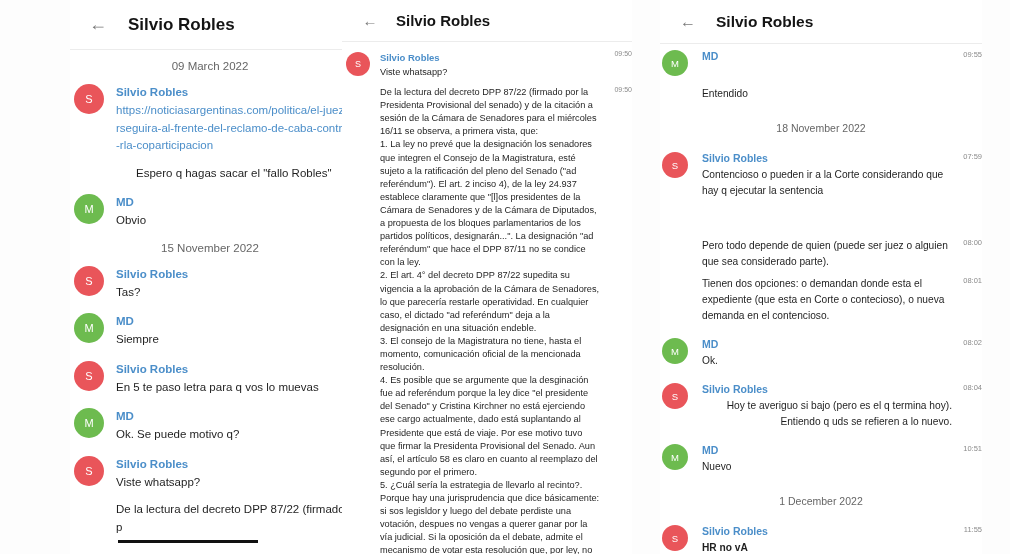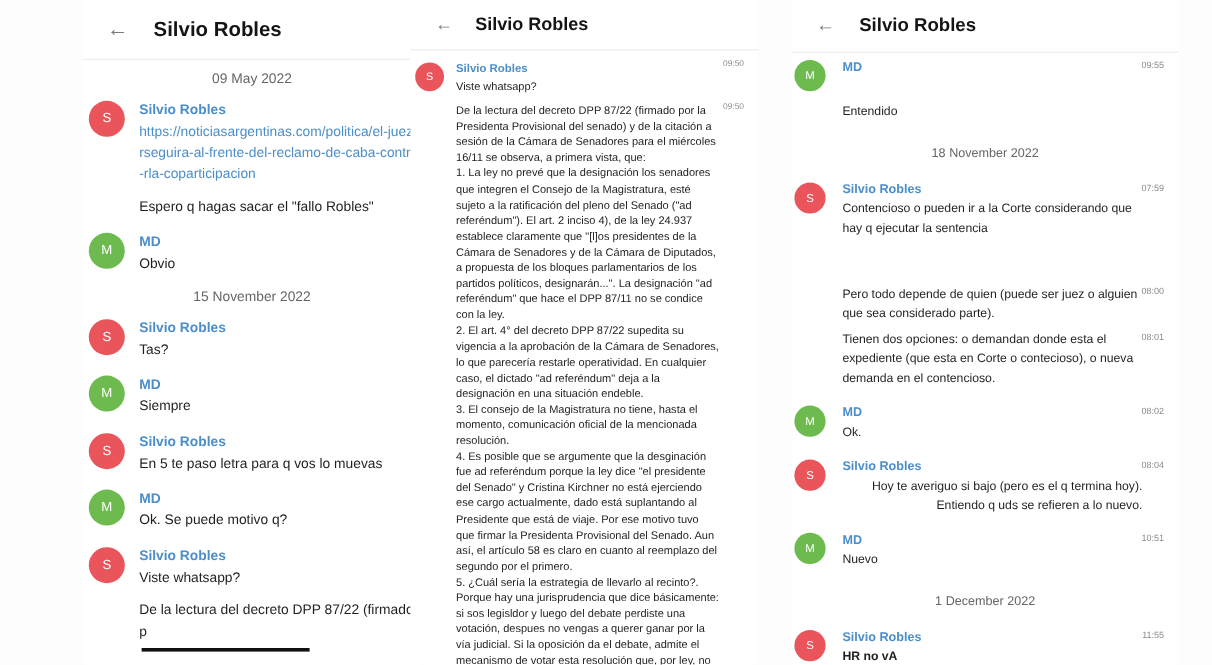--- a/index.html
+++ b/index.html
@@ -27,21 +27,21 @@
 
   .date { text-align: center; color: #666; }
   .msg { display: flex; position: relative; }
   .avatar { border-radius: 50%; color: #fff; display: flex; align-items: center; justify-content: center; flex-shrink: 0; }
   .avatar.s { background: #e9555a; }
   .avatar.m { background: #6dbb4f; }
   .body { flex: 1; min-width: 0; }
   .sender { color: #4b8ec9; font-weight: bold; }
   .text { color: #1f1f1f; }
   .text.link { color: #4b8ec9; word-break: break-all; }
-  .time { position: absolute; right: 12px; color: #8a8a8a; }
+  .time { position: absolute; right: 0; color: #8a8a8a; }
   .line { position: relative; }
 
   
   #p1 .date { font-size: 11.5px; margin: 10px 0 12px; }
   #p1 .msg { padding-left: 4px; margin-bottom: 12px; }
   #p1 .avatar { width: 30px; height: 30px; font-size: 11px; margin-right: 12px; margin-top: 0; }
   #p1 .sender { font-size: 11.5px; margin-bottom: 4px; margin-top: 2px; }
   #p1 .text { font-size: 11.5px; line-height: 17.5px; }
   #p1 .line + .line { margin-top: 10px; }
 
@@ -66,30 +66,30 @@
 </style>
 </head>
 <body>
 
 <div class="panel" id="p1">
     <div class="header">
       <span class="back">←</span>
       <span class="title">Silvio Robles</span>
     </div>
     <div class="list" style="padding: 0px;">
-      <div class="date">09 May 2022</div>
+      <div class="date">09 March 2022</div>
       <div class="msg">
         <div class="avatar s">S</div>
         <div class="body">
           <div class="sender">Silvio Robles</div>
           <div class="line">
             <div class="text link" style="white-space: pre-wrap;">https://noticiasargentinas.com/politica/el-juez-rseguira-al-frente-del-reclamo-de-caba-contra-rla-coparticipacion</div>
           </div>
           <div class="line">
-            <div class="text" style="white-space: pre-wrap;">Espero q hagas sacar el "fallo Robles"</div>
+            <div class="text" style="white-space: pre-wrap; margin-left: 20px;">Espero q hagas sacar el "fallo Robles"</div>
           </div>
         </div>
       </div>
       <div class="msg">
         <div class="avatar m">M</div>
         <div class="body">
           <div class="sender">MD</div>
           <div class="line">
             <div class="text" style="white-space: pre-wrap;">Obvio</div>
           </div>

